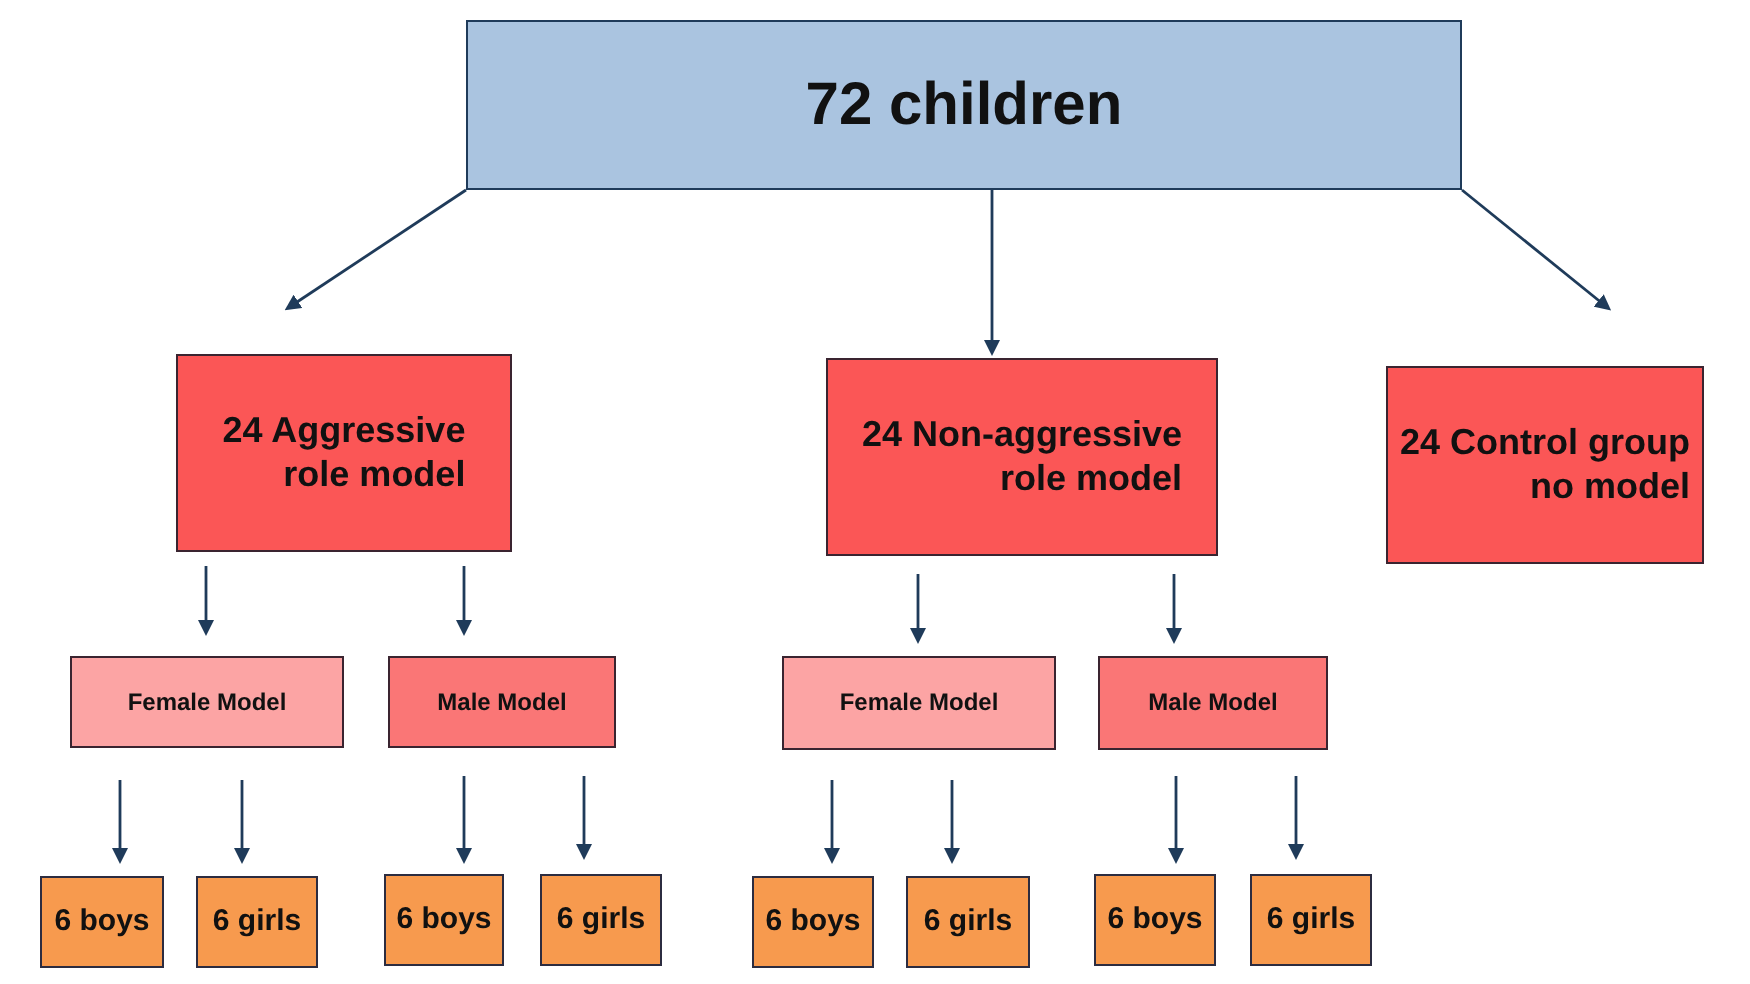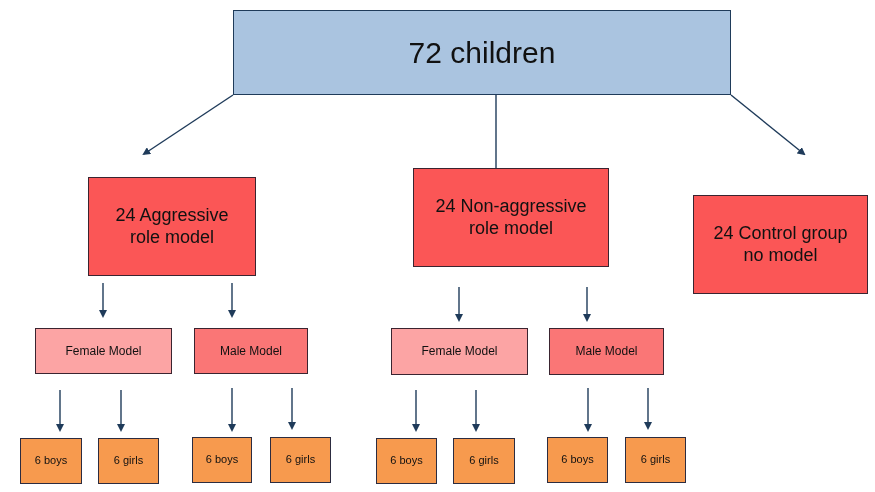--- a/index.html
+++ b/index.html
@@ -1,26 +1,26 @@
 <!DOCTYPE html>
 <html><head>
 <meta charset="utf-8">
 <style>
   html, body { margin: 0; padding: 0; background: #ffffff; }
   body { width: 875px; height: 492px; position: relative; overflow: hidden;
          font-family: "Liberation Sans", sans-serif; }
   #arrows { position: absolute; left: 0; top: 0; width: 875px; height: 492px; }
   .node { position: absolute; box-sizing: border-box; display: flex;
-          align-items: center; justify-content: center; text-align: center;
-          color: #111; border: 1.5px solid #1f3b5a; line-height: 1.2; white-space: pre-line; }
+          align-items: center; justify-content: center; text-align: right;
+          color: #111; border: 1.5px solid #1f3b5a; line-height: 1.2; white-space: pre-line; font-weight: bold; }
   .root { background: #aac4e0; font-size: 30px; border-color: #1f3b5a; }
   .group { background: #fb5656; font-size: 18px; border-color: #3a2430; }
   .female { background: #fca4a4; font-size: 12px; border-color: #3a2430; }
   .male { background: #fa7676; font-size: 12px; border-color: #3a2430; }
-  .leaf { background: #f79a4e; font-size: 11px; border-color: #2c2c40; }
+  .leaf { background: #f79a4e; font-size: 15px; border-color: #2c2c40; }
 </style>
 </head>
 <body>
 
 <svg id="arrows" viewBox="0 0 875 492">
   <defs>
     <marker id="ah" markerWidth="8" markerHeight="8" refX="6" refY="4" orient="auto" markerUnits="userSpaceOnUse">
       <path d="M0,0 L8,4 L0,8 z" fill="#1f3b5a"></path>
     </marker>
   </defs>
@@ -43,23 +43,23 @@
     <line x1="476" y1="390" x2="476" y2="430" marker-end="url(#ah)"></line>
     <line x1="588" y1="388" x2="588" y2="430" marker-end="url(#ah)"></line>
     <line x1="648" y1="388" x2="648" y2="428" marker-end="url(#ah)"></line>
   </g>
 </svg>
 
 <div class="node root" style="left:233px; top:10px; width:498px; height:85px;">72 children</div>
 
 <div class="node group" style="left:88px; top:177px; width:168px; height:99px;">24 Aggressive
 role model</div>
-<div class="node group" style="left:413px; top:168px; width:196px; height:99px;">24 Non-aggressive
+<div class="node group" style="left:413px; top:179px; width:196px; height:99px;">24 Non-aggressive
 role model</div>
-<div class="node group" style="left:693px; top:195px; width:175px; height:99px;">24 Control group
+<div class="node group" style="left:693px; top:183px; width:159px; height:99px;">24 Control group
 no model</div>
 
 <div class="node female" style="left:35px; top:328px; width:137px; height:46px;">Female Model</div>
 <div class="node male" style="left:194px; top:328px; width:114px; height:46px;">Male Model</div>
 <div class="node female" style="left:391px; top:328px; width:137px; height:47px;">Female Model</div>
 <div class="node male" style="left:549px; top:328px; width:115px; height:47px;">Male Model</div>
 
 <div class="node leaf" style="left:20px; top:438px; width:62px; height:46px;">6 boys</div>
 <div class="node leaf" style="left:98px; top:438px; width:61px; height:46px;">6 girls</div>
 <div class="node leaf" style="left:192px; top:437px; width:60px; height:46px;">6 boys</div>

